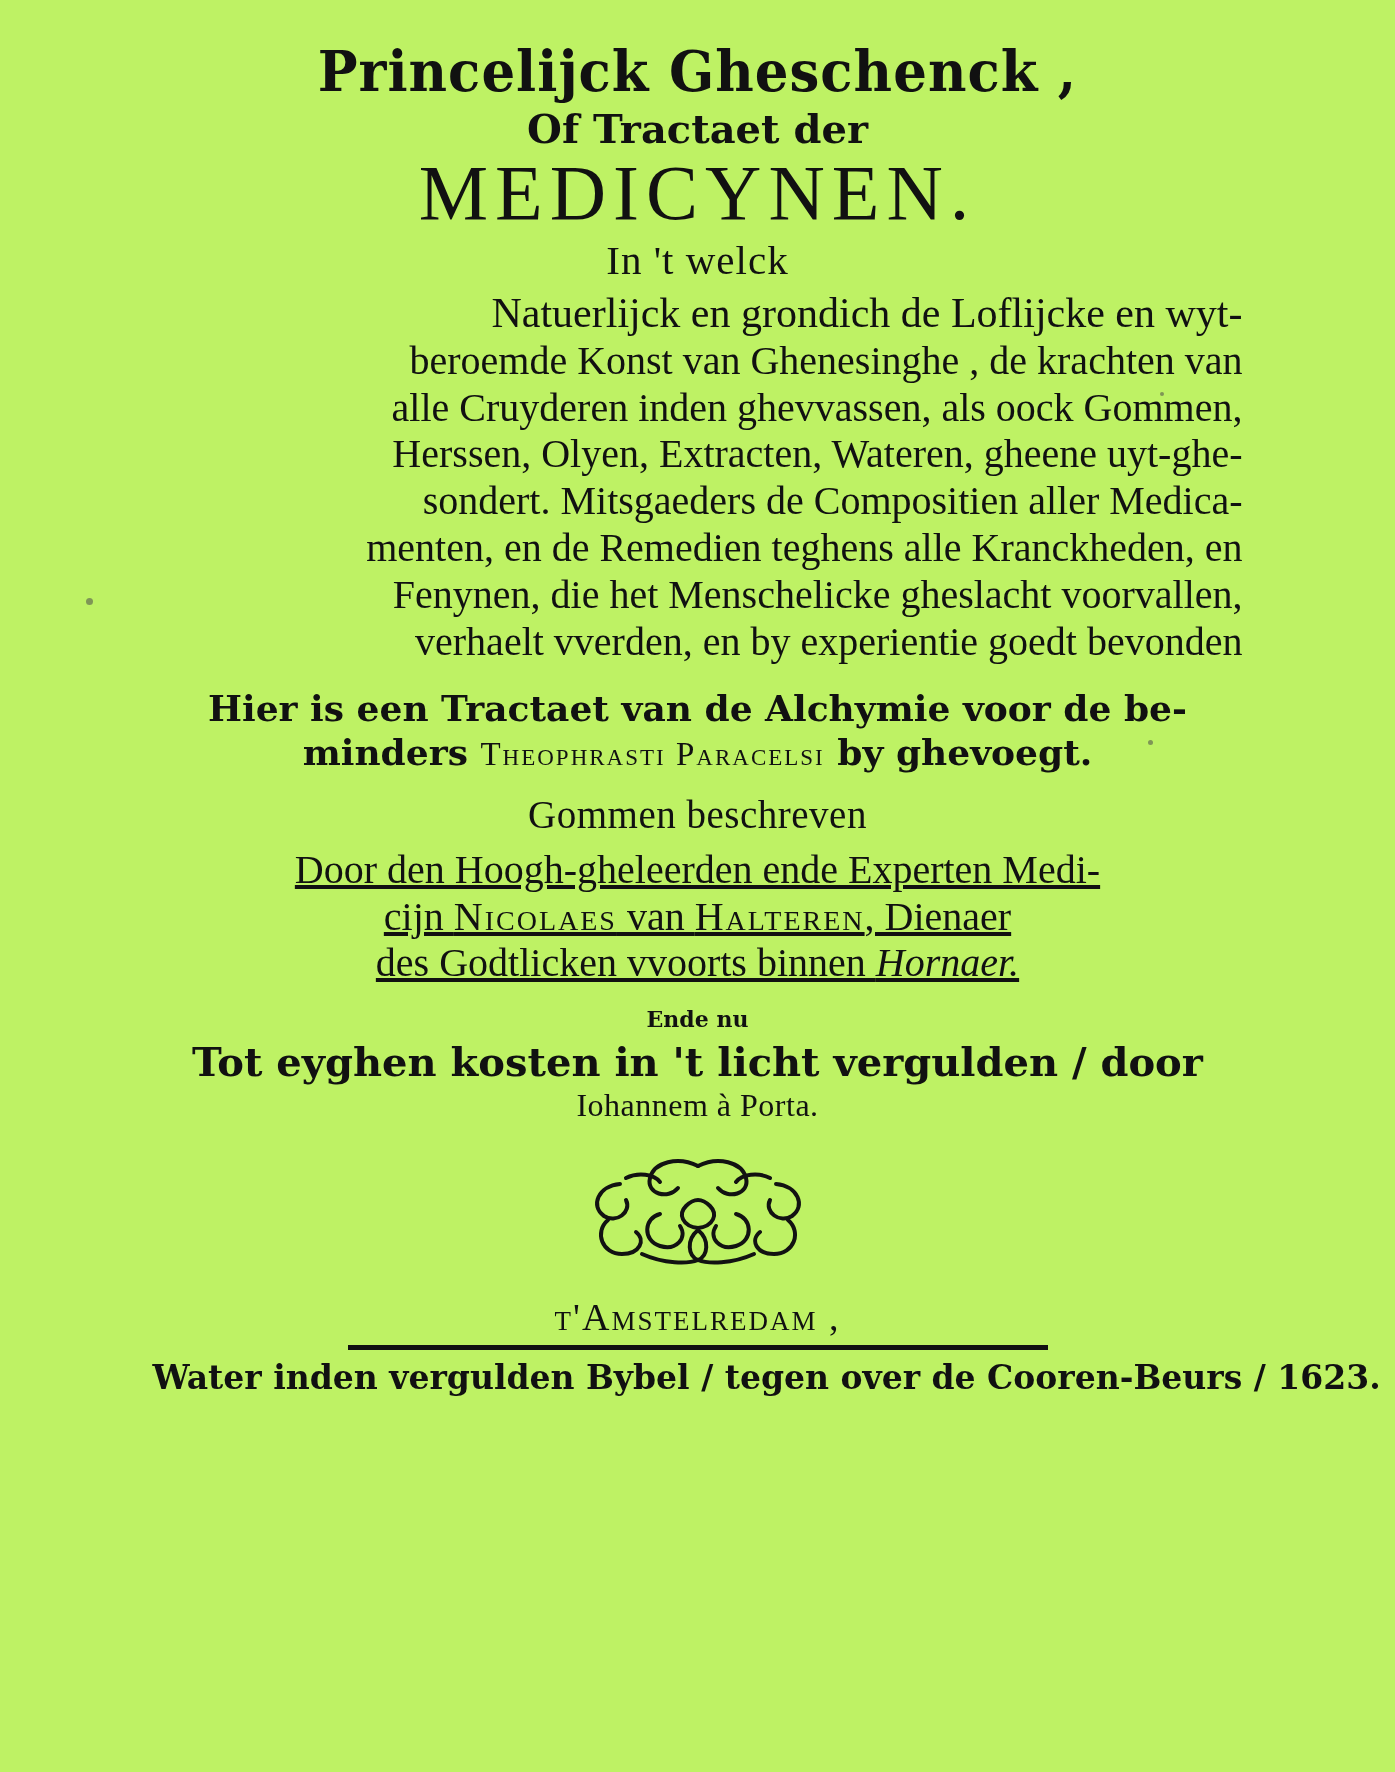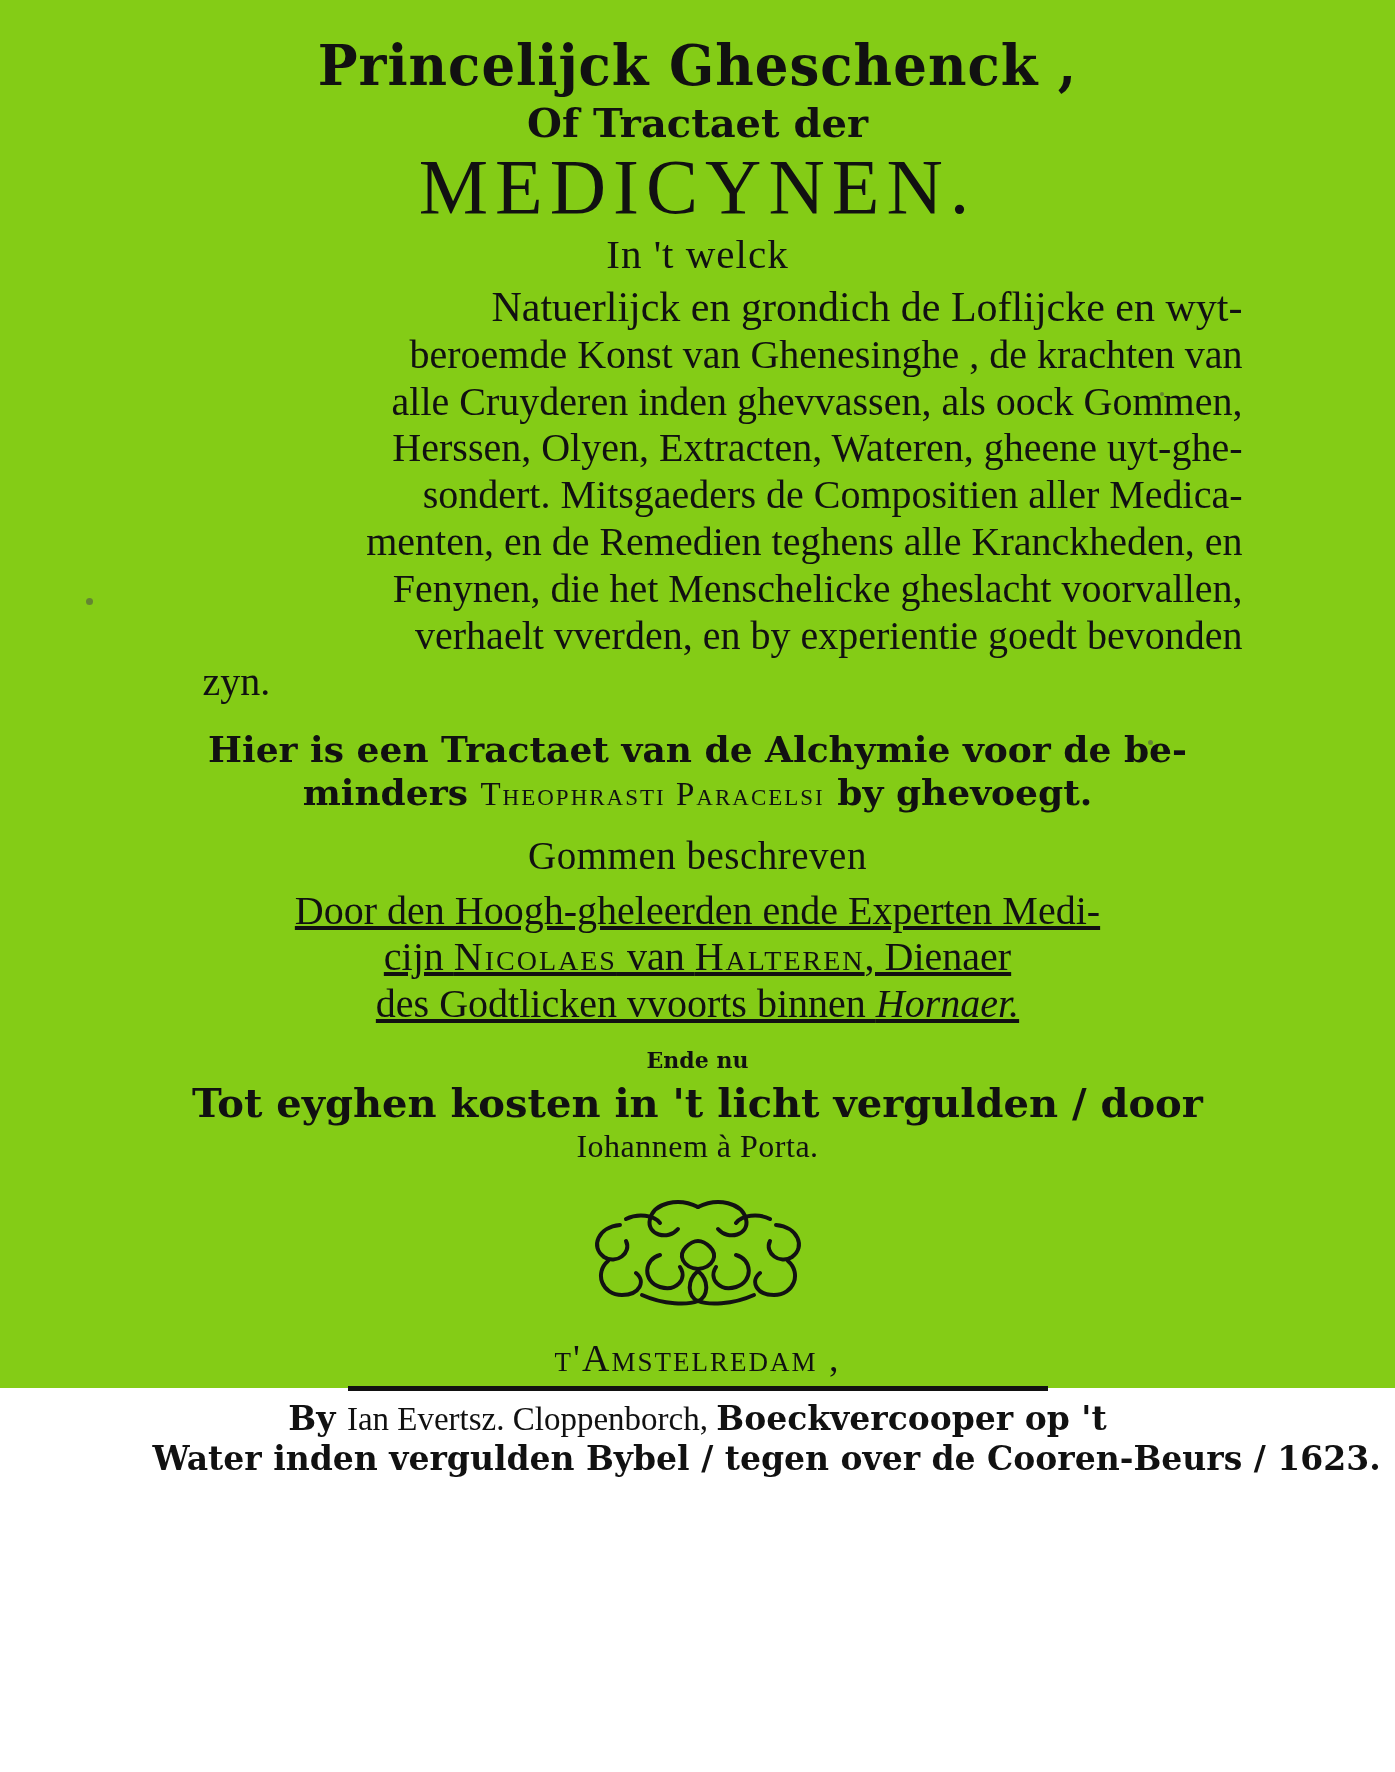--- a/index.html
+++ b/index.html
@@ -10,24 +10,24 @@
   body {
     width: 1395px;
     height: 1772px;
     font-family: "Liberation Serif", serif;
     color: #111111;
     position: relative;
     overflow: hidden;
   }
   .page {
     width: 1395px;
-    height: 1388px;
+    height: 1772px;
     position: relative;
-    background: #84cc16;
-    padding: 4px;
+    background: #bef264;
+    padding: 10px;
     box-sizing: border-box;
   }
   .inner {
     width: 1090px;
     margin: 0 auto;
     padding-top: 34px;
     text-align: center;
   }
   .ital {
     font-style: italic;
@@ -205,21 +205,20 @@
 
     <div class="body-block">
       <span class="ln first">Natuerlijck en grondich de Loflijcke en wyt-</span>
       <span class="ln">beroemde Konst van Ghenesinghe , de krachten van</span>
       <span class="ln">alle Cruyderen inden ghevvassen, als oock Gommen,</span>
       <span class="ln">Herssen, Olyen, Extracten, Wateren, gheene uyt-ghe-</span>
       <span class="ln">sondert. Mitsgaeders de Compositien aller Medica-</span>
       <span class="ln">menten, en de Remedien teghens alle Kranckheden, en</span>
       <span class="ln">Fenynen, die het Menschelicke gheslacht voorvallen,</span>
       <span class="ln">verhaelt vverden, en by experientie goedt bevonden</span>
-      <span class="ln zyn">zyn.</span>
     </div>
 
     <div class="goth-block">
       <span class="ln">Hier is een Tractaet van de Alchymie voor de be-</span>
       <span class="ln"><span>minders </span><span class="sc">Theophrasti Paracelsi</span><span> by ghevoegt.</span></span>
     </div>
 
     <div class="l-eerst">Gommen beschreven</div>
 
     <div class="author-block">
@@ -253,18 +252,17 @@
           <path d="M186 100 C164 110, 140 110, 130 106"></path>
         </g>
       </svg>
     </div>
 
     <div class="l-city">t'Amstelredam ,</div>
 
     <div class="rule"></div>
 
     <div class="imprint">
-      <span class="ln"><span>By </span><span class="rm">Ian Evertsz. Cloppenborch, </span><span>Boeckvercooper op 't</span></span>
       <span class="ln">Water inden vergulden Bybel / tegen over de Cooren-Beurs / 1623.</span>
     </div>
 
   </div>
 </div>
 
 </body></html>

